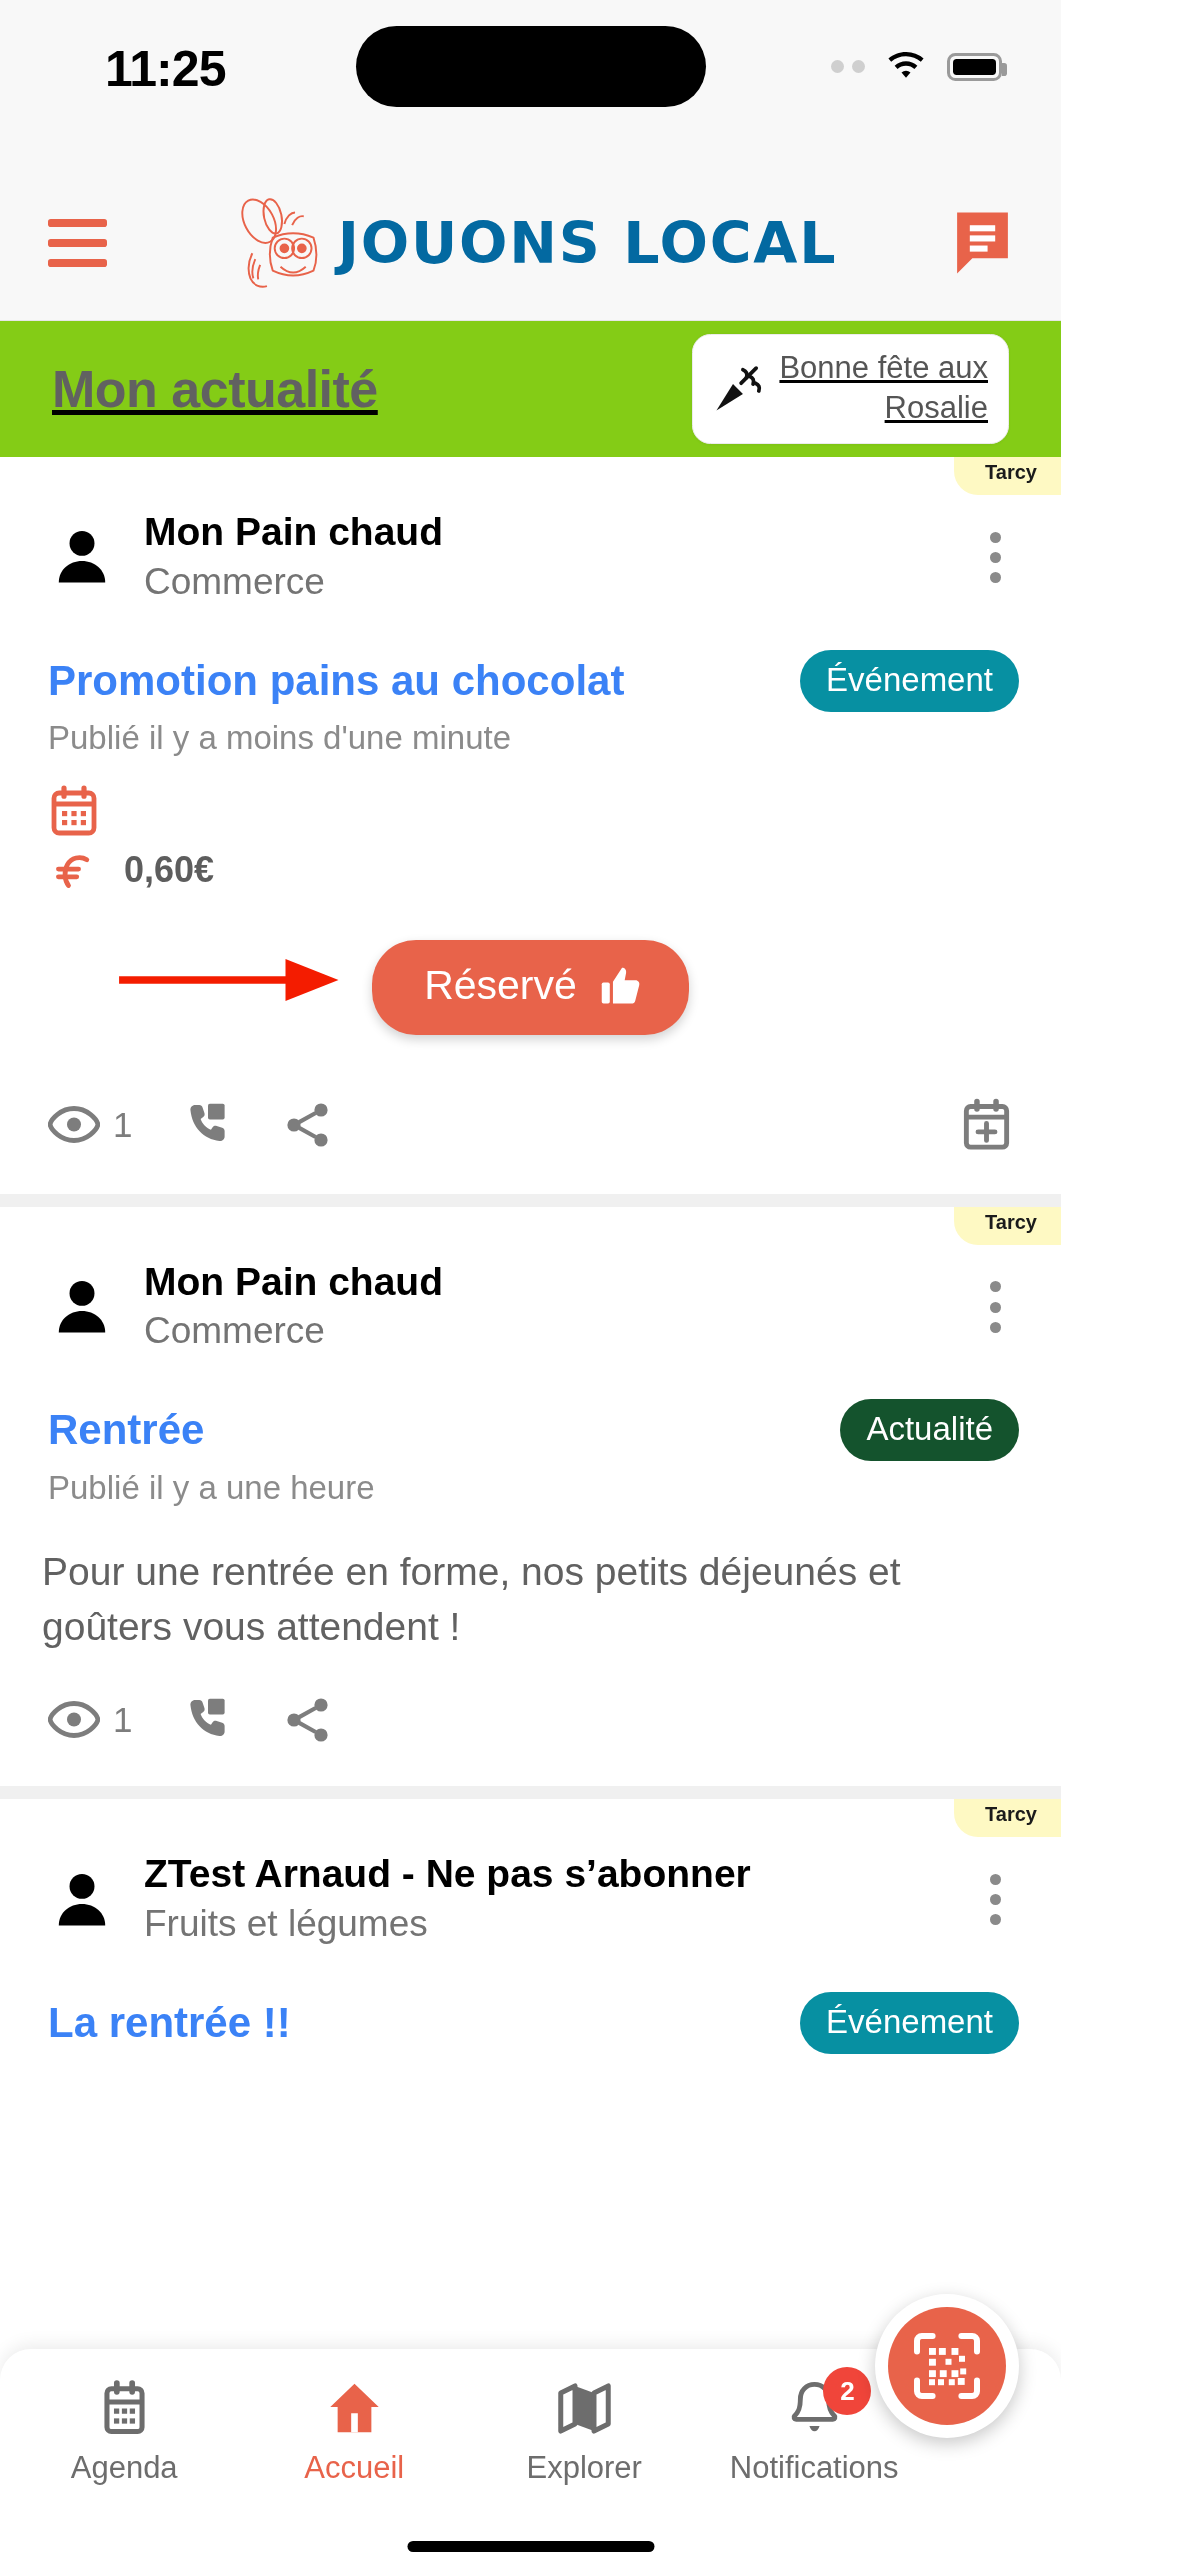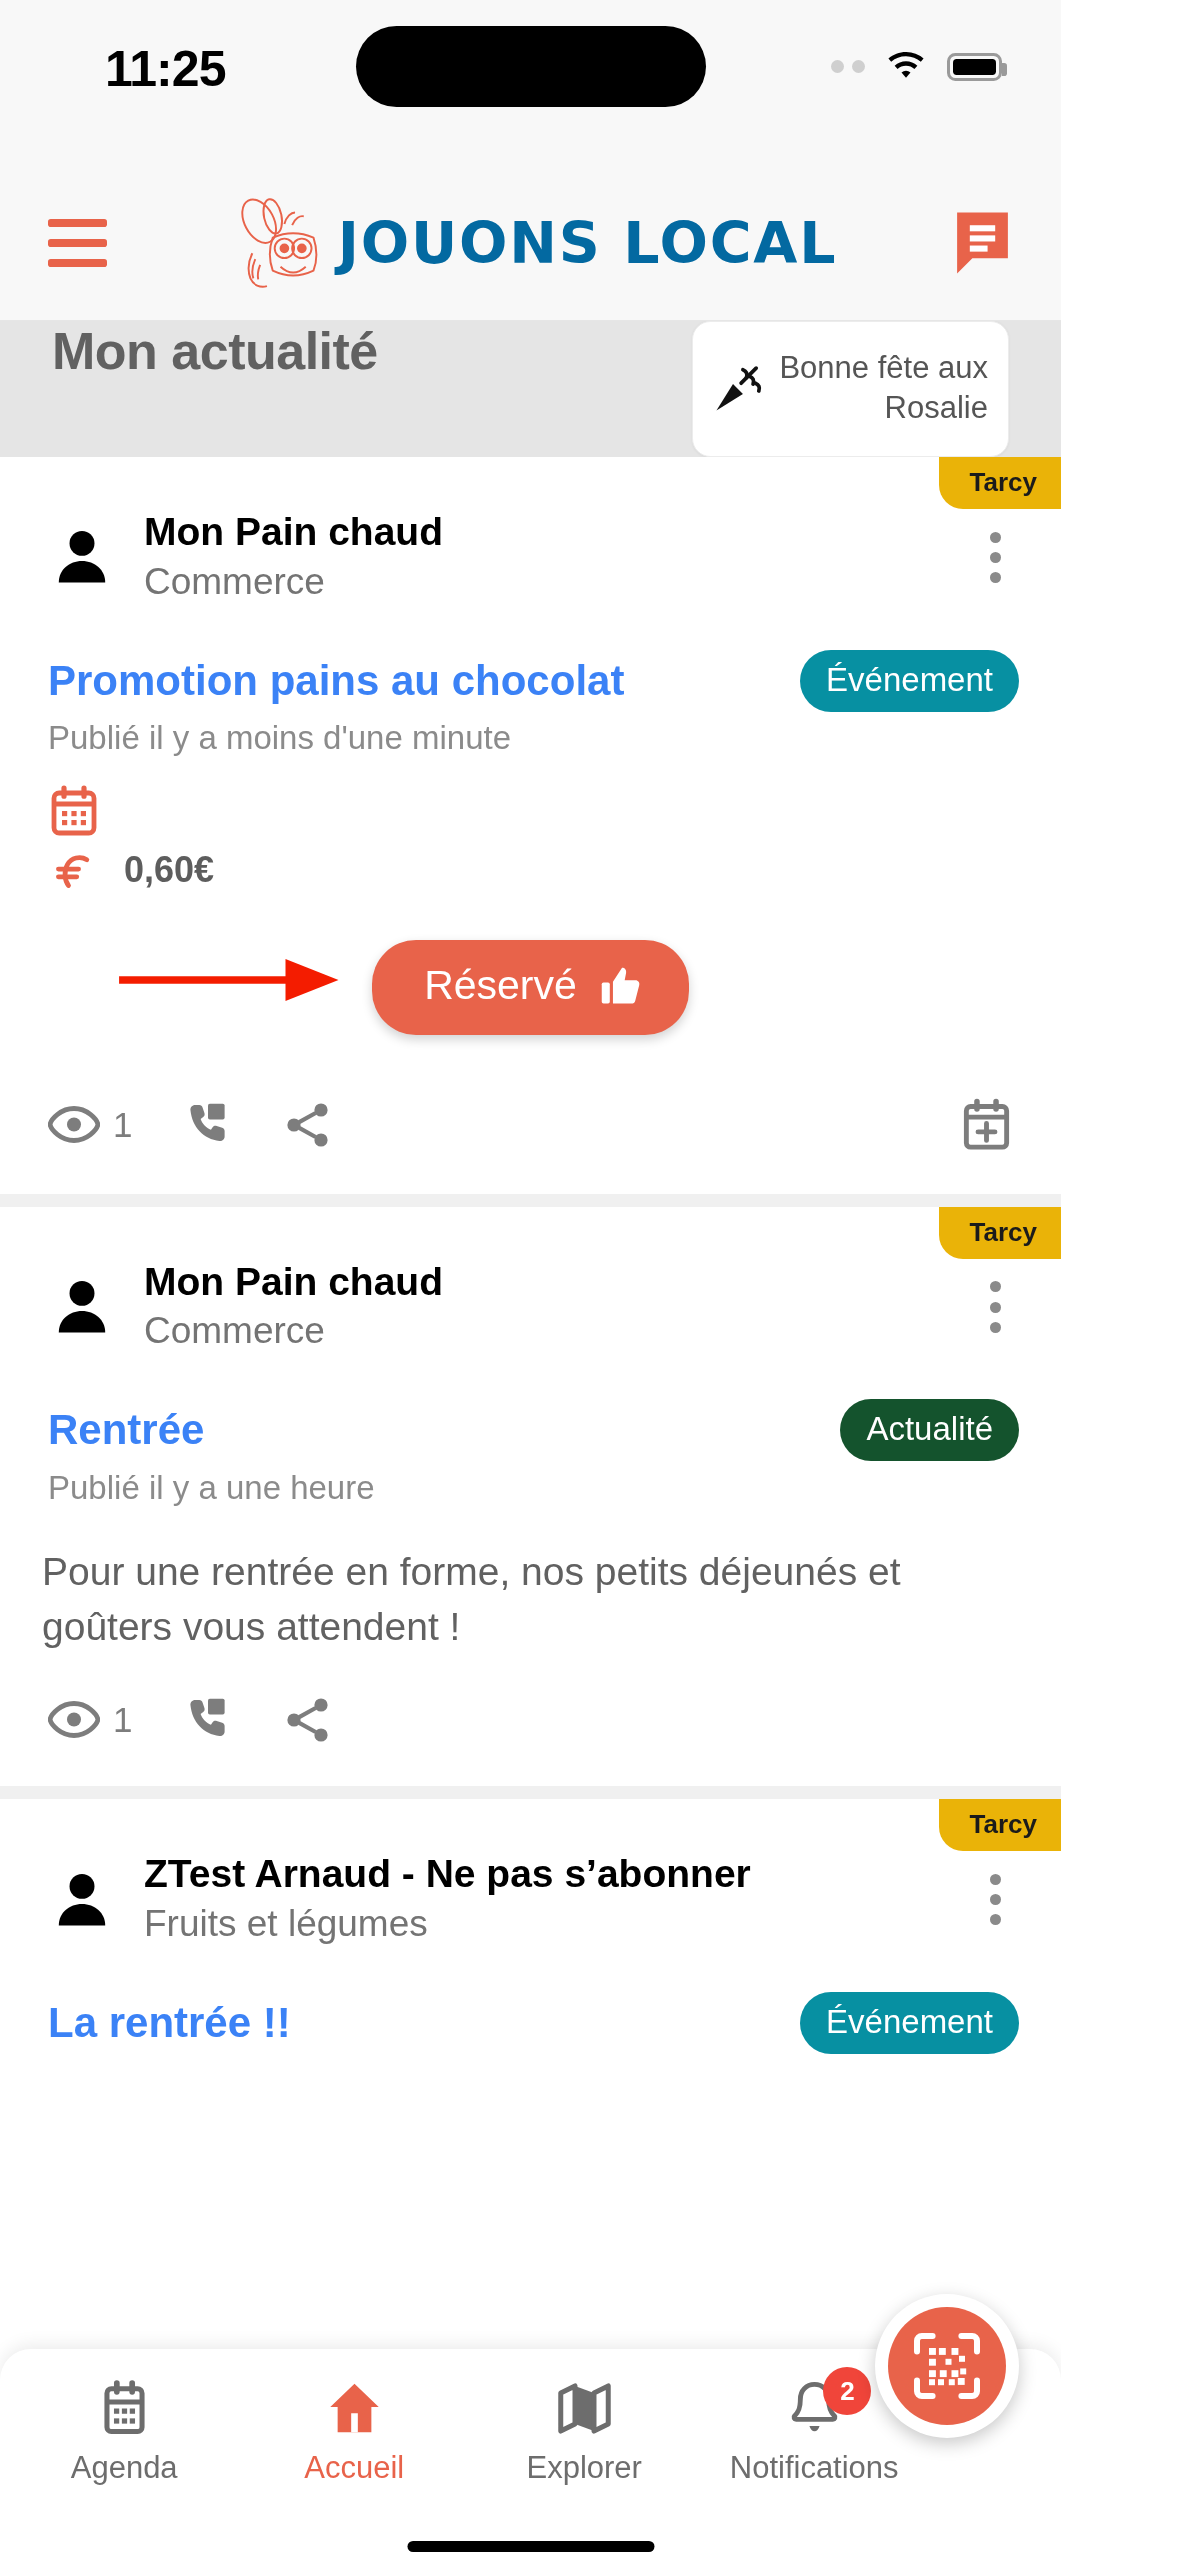--- a/index.html
+++ b/index.html
@@ -42,38 +42,38 @@
   .brand-logo{ width:101px; height:97px; }
   .brand-text{
     font-family:"DejaVu Sans", sans-serif;
     font-size:57px; font-weight:700; color:#0369a1; letter-spacing:1.8px;
     white-space:nowrap;
   }
   .chat-icon{ margin-left:auto; width:61px; height:66px; }
 
   
   .sechead{
-    height:136px; background:#e5e5e5; display:flex; 
-    justify-content:space-between; padding:0 52px;
+    height:136px; background:#84cc16; display:flex; align-items:center;
+    justify-content:space-between; padding:0 52px;text-decoration:underline;
   }
   .sechead h1{ font-size:52px; font-weight:700; color:#616161; letter-spacing:-0.5px; }
   .fete-card{
     background:#fff; border:1.8px solid #ececec; border-radius:18.4px;
     padding:13px 20px 14.7px 18.4px; display:flex; align-items:center; gap:14.7px;
     box-shadow:0 0.9px 2.8px rgba(0,0,0,.05); min-width:304px;
   }
   .fete-ic{ width:53px;height:53px;flex:none; }
   .fete-txt{ font-size:31px; color:#555; line-height:1.28; text-align:right; flex:1; }
 
   
   .feed{ background:#f0f0f0; }
   .card{ background:#fff; position:relative; padding:0 0 5.5px 0; margin-bottom:13px; }
   .tag{
-    position:absolute; right:0; top:0; background:#eab308; color:#1b1b1b;
-    font-size:26px; font-weight:700; padding:10px 24px 11px 31px;
+    position:absolute; right:0; top:0; background:#fef9c3; color:#1b1b1b;
+    font-size:20px; font-weight:700; padding:4px 24px 11px 31px;
     border-bottom-left-radius:24px; z-index:3;
   }
   .author{ display:flex; align-items:center; padding:52px 48px 0 48px; gap:28px; }
   .avatar{ width:68px;height:68px;flex:none; }
   .ainfo{ flex:1; }
   .aname{ font-size:39px; font-weight:700; color:#000000; line-height:1.18; }
   .arole{ font-size:37px; color:#747474; line-height:1.3; margin-top:2.8px;}
   .kebab{ width:18.4px; display:flex;flex-direction:column;gap:9.2px;align-items:center; padding-right:16.6px;}
   .kebab i{ width:11px;height:11px;border-radius:50%;background:#8a8a8a;display:block; }
 

